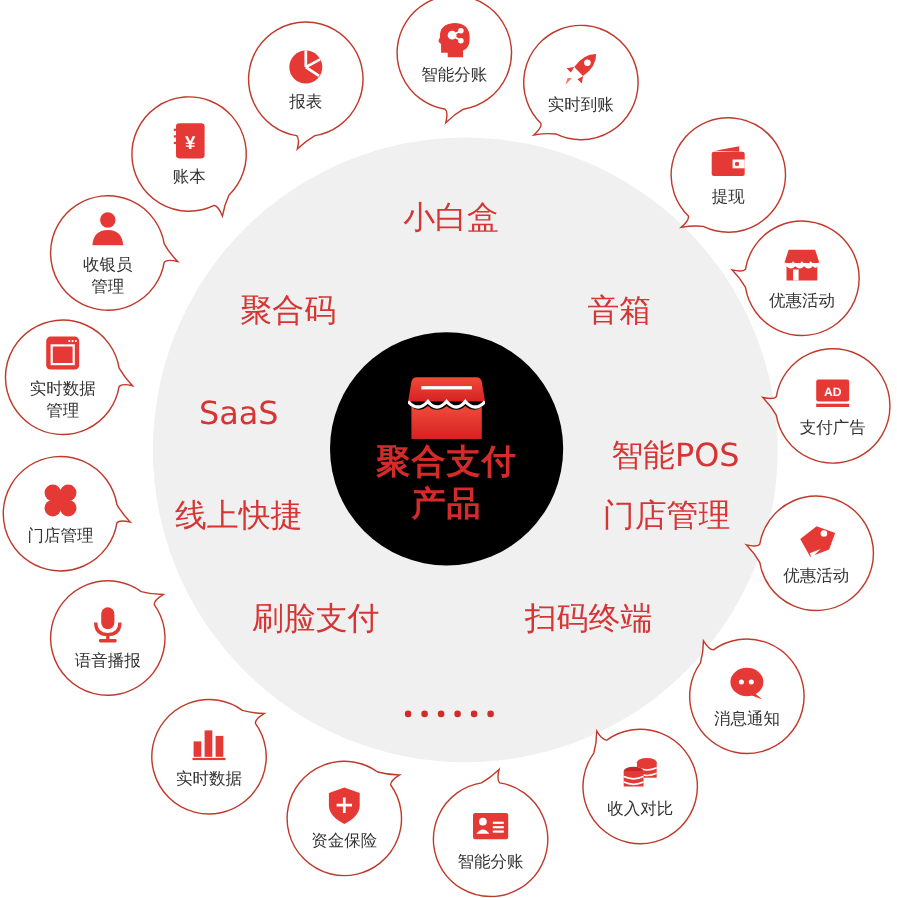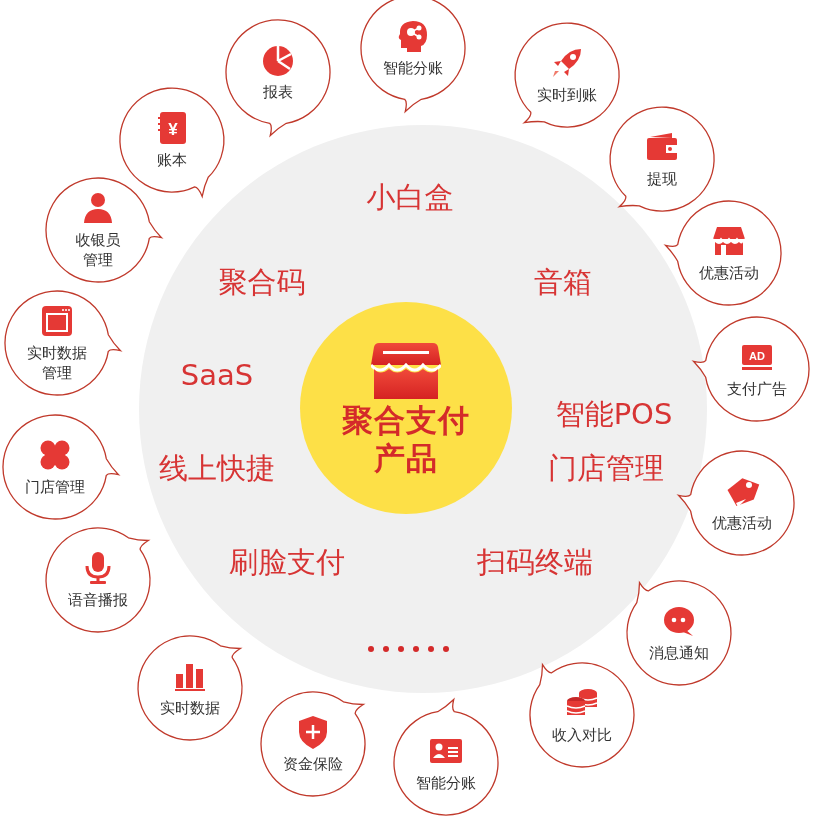--- a/index.html
+++ b/index.html
@@ -1,20 +1,20 @@
 <!DOCTYPE html>
 <html><head>
 <meta charset="utf-8">
 <style>
   html,body{margin:0;padding:0;background:#fff;}
   body{width:815px;height:816px;position:relative;overflow:hidden;
        font-family:"DejaVu Sans","Liberation Sans",sans-serif;}
   .big-ring{position:absolute;left:139px;top:125px;width:568px;height:568px;border-radius:50%;
             background:#f0f0f0;}
-  .center{position:absolute;left:300px;top:302px;width:212px;height:212px;border-radius:50%;background:#fde047;
+  .center{position:absolute;left:300px;top:302px;width:212px;height:212px;border-radius:50%;background:#000000;
           display:flex;flex-direction:column;align-items:center;justify-content:center;}
   .center-title{color:#d42a2a;font-size:31px;font-weight:bold;line-height:38px;text-align:center;letter-spacing:1px;}
   .ring-label{position:absolute;color:#d73434;font-size:29px;white-space:nowrap;transform:translate(-50%,-50%);}
   .dots{position:absolute;left:368px;top:646px;display:flex;gap:9px;}
   .dots span{width:6px;height:6px;border-radius:50%;background:#d42a2a;display:block;}
   .bubble{position:absolute;width:104px;height:104px;transform:translate(-50%,-50%);}
   .bubble svg.bg{position:absolute;left:-10px;top:-10px;width:124px;height:124px;overflow:visible;}
   .bubble .inner{position:absolute;left:0;top:0;width:104px;height:104px;display:flex;flex-direction:column;
                  align-items:center;justify-content:center;}
   .bubble .icon{width:36px;height:36px;margin-bottom:4px;}
@@ -86,21 +86,21 @@
         <svg class="icon" viewBox="0 0 36 36">
           <path d="M6 30 V22 Q2 20 5 16 Q4 4 18 3 Q32 3 32 17 Q32 26 26 28 V34 H12 V30Z" fill="#e53935"></path>
           <circle cx="16" cy="14" r="4" fill="#fff"></circle>
           <circle cx="24" cy="10" r="2.5" fill="#fff"></circle>
           <circle cx="24" cy="19" r="2.5" fill="#fff"></circle>
           <path d="M16 14 L24 10 M16 14 L24 19" stroke="#fff" stroke-width="1.5"></path>
         </svg>
   <div class="lbl">智能分账</div>
       </div>
     </div>
-    <div class="bubble" style="left: 567px; top: 75px;">
+    <div class="bubble" style="left: 528px; top: 75px;">
       <svg class="bg" viewBox="0 0 124 124">
         <path d="M25.8 99.3 A52 52 0 1 1 39.3 108.8 Q29.9 107.9 19.3 109.7 Q26.8 102.9 25.8 99.3Z" fill="#fff" stroke="#c0392b" stroke-width="1.3"></path>
       </svg>
   <div class="inner">
         <svg class="icon" viewBox="0 0 36 36">
           <path d="M32 4 Q20 4 12 16 L20 24 Q32 16 32 4Z" fill="#e53935"></path>
           <circle cx="24" cy="12" r="3" fill="#fff"></circle>
           <path d="M12 16 L5 17 L9 21Z M20 24 L19 31 L15 27Z" fill="#e53935"></path>
           <path d="M10 26 L4 32 L6 26 L10 26Z" fill="#f07a6a"></path>
         </svg>

